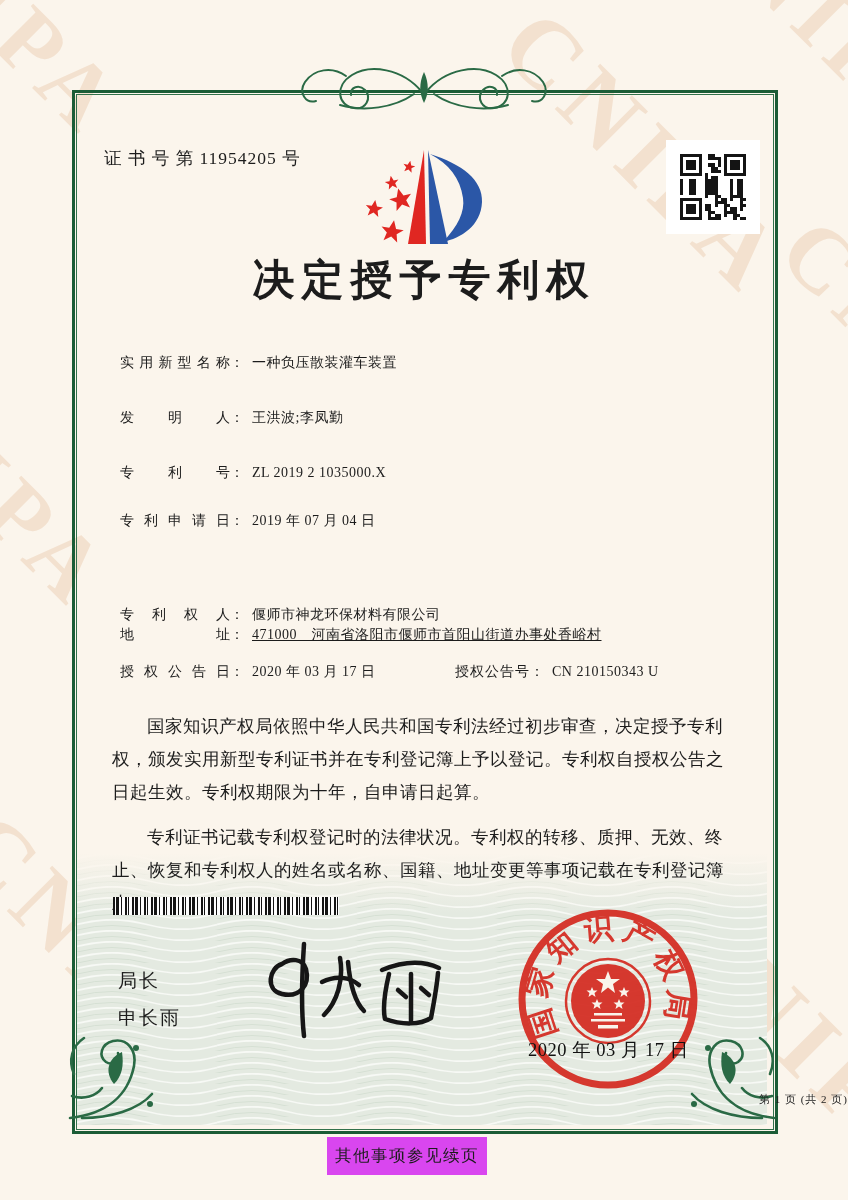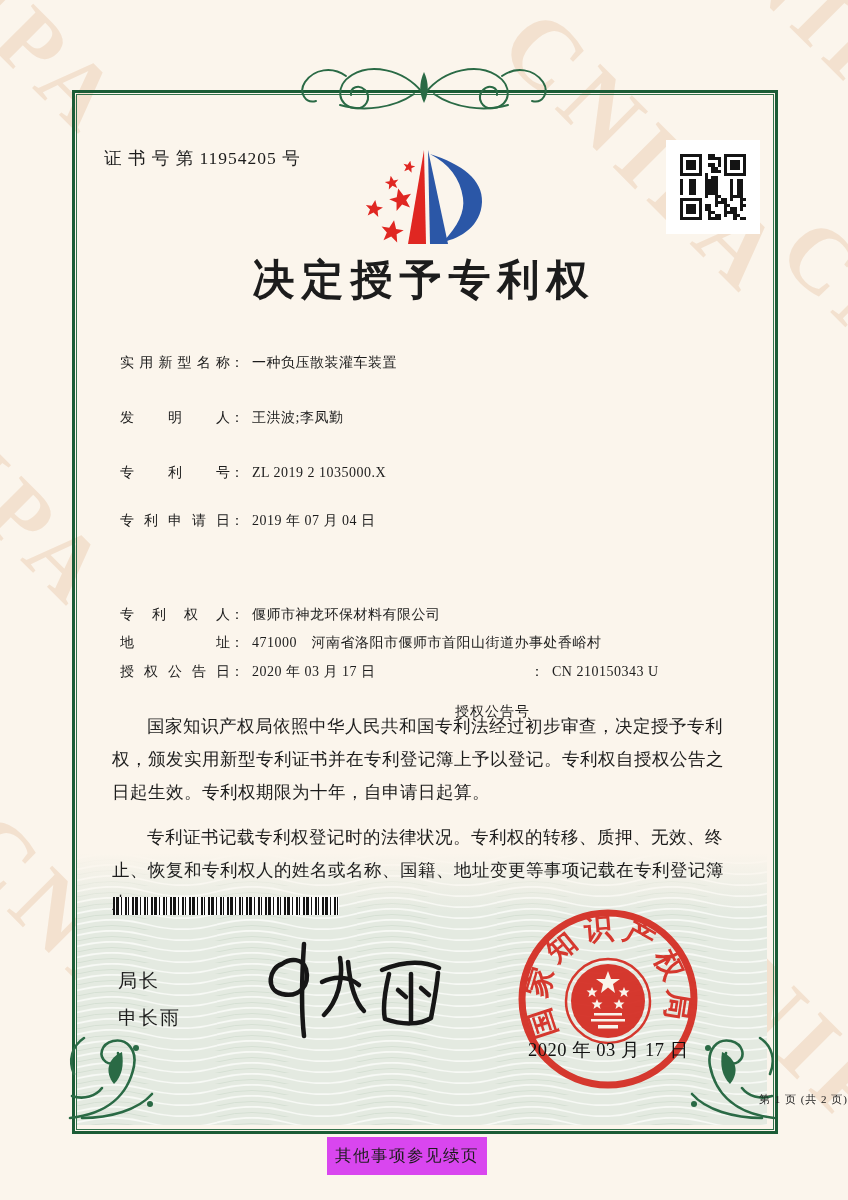--- a/index.html
+++ b/index.html
@@ -41,27 +41,27 @@
 
   .qrbox{position:absolute;left:666px;top:140px;width:94px;height:94px;background:#ffffff;
          display:flex;align-items:center;justify-content:center;z-index:3;}
 
   .title{position:absolute;left:0;top:252px;width:848px;text-align:center;
          font-size:42px;font-weight:bold;letter-spacing:7px;z-index:3;}
 
   .fields{position:absolute;left:120px;top:354px;width:640px;z-index:3;}
   .frow{position:absolute;left:0;white-space:nowrap;font-size:14px;}
   .r1{top:0px;} .r2{top:55px;} .r3{top:110px;} .r4{top:158px;}
-  .r5{top:211px;margin-top:41px;} .r6{top:280px;} .r7{top:309px;}
+  .r5{top:211px;margin-top:41px;} .r6{top:272px;text-decoration:underline;} .r7{top:309px;}
   .flabel{display:inline-block;width:110px;text-align:justify;text-align-last:justify;
           vertical-align:top;}
   .fcolon{display:inline-block;margin-right:8px;}
   .fvalue{letter-spacing:0.5px;}
   .pair2{position:absolute;left:335px;top:0;}
-  .pair2 .flabel{width:auto;letter-spacing:1px;margin-top:40px;}
+  .pair2 .flabel{width:auto;letter-spacing:1px;}
 
   .paras{position:absolute;left:100px;top:698px;width:652px;font-size:17.5px;
          line-height:33px;z-index:3;}
   .paras p{margin:12px;text-indent:2em;letter-spacing:0.5px;}
 
   .barcode{position:absolute;left:113px;top:897px;width:226px;height:18px;z-index:3;
     background:repeating-linear-gradient(90deg,
       #141414 0 2px,#fdfdfd 2px 3px,#141414 3px 6px,#fdfdfd 6px 8px,
       #141414 8px 9px,#fdfdfd 9px 12px,#141414 12px 14px,#fdfdfd 14px 15px,
       #141414 15px 16px,#fdfdfd 16px 19px);}

